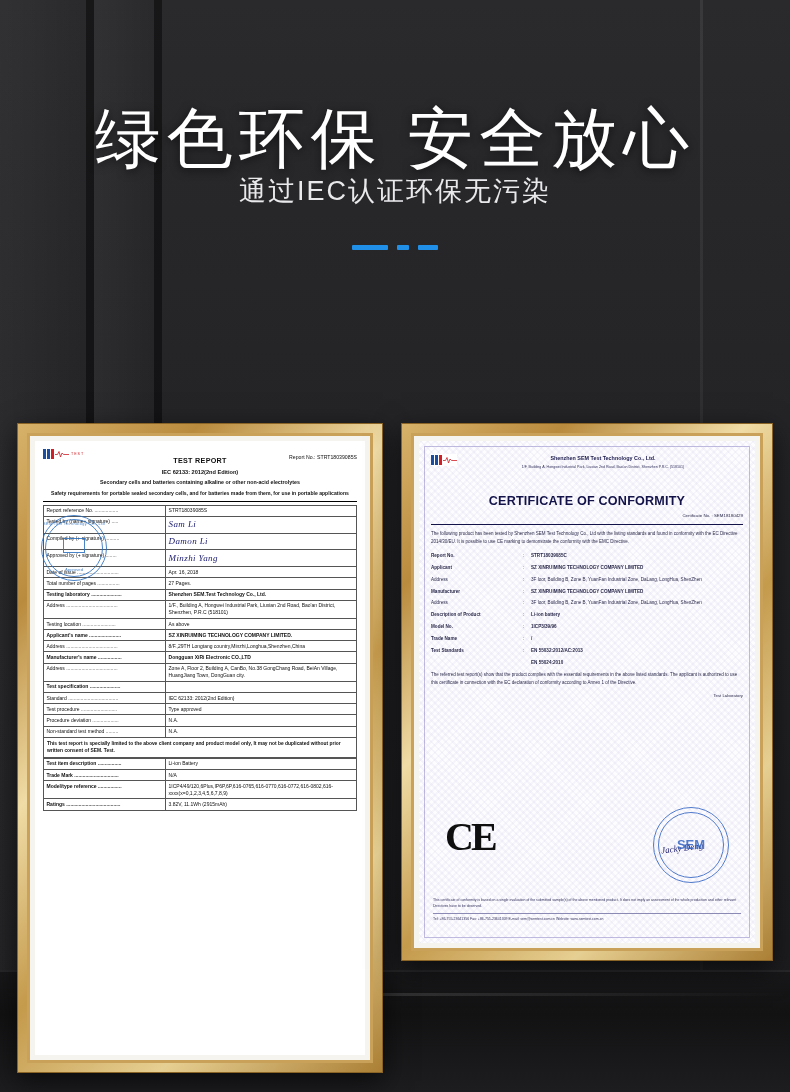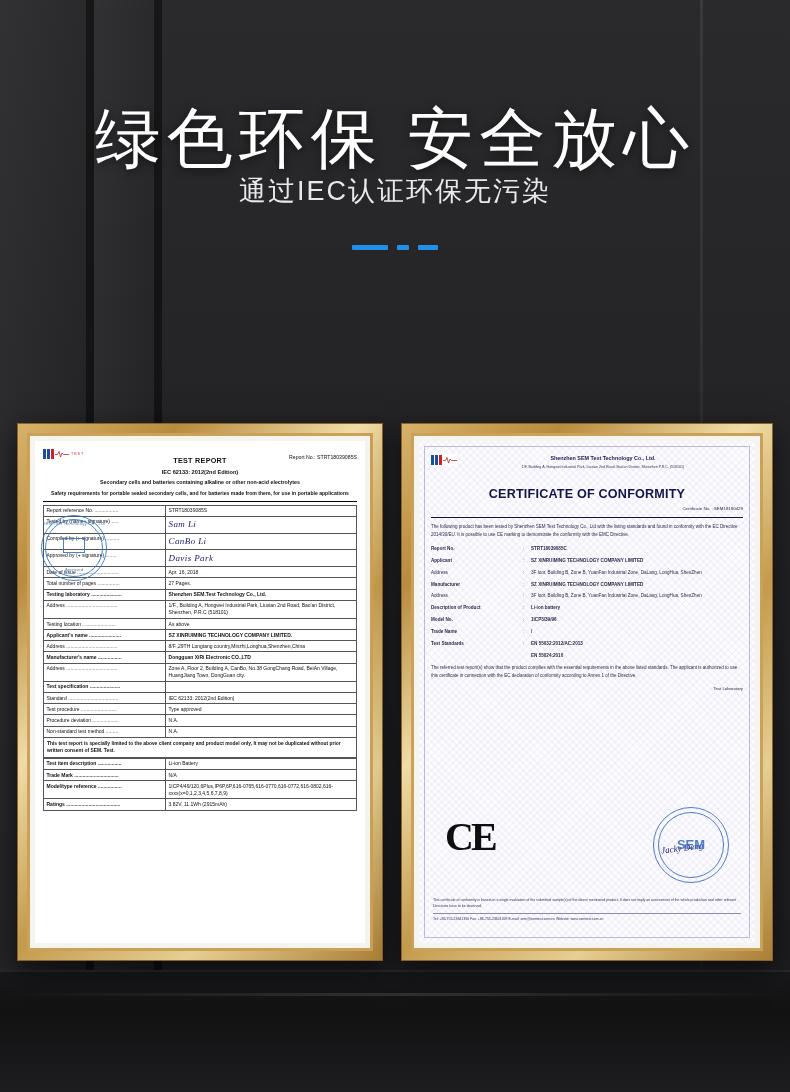--- a/index.html
+++ b/index.html
@@ -122,21 +122,21 @@
   .paper {
     width: 100%;
     height: 100%;
     box-sizing: border-box;
     background: #ffffff;
     overflow: hidden;
     position: relative;
   }
 
   
-  #cert-left { left: 17px; top: 423px; width: 366px; height: 538px; }
+  #cert-left { left: 17px; top: 423px; width: 366px; height: 650px; }
   .tr {
     font-size: 5.1px;
     color: #111;
     line-height: 1.45;
     padding: 7px 8px 4px 8px;
     box-sizing: border-box;
     height: 100%;
     position: relative;
   }
   .tr-head {
@@ -327,21 +327,21 @@
     line-height: 1.5;
     margin-top: 2px;
     color: #33335c;
   }
   .coc-title {
     text-align: center;
     font-size: 12.6px;
     font-weight: bold;
     color: #13134a;
     letter-spacing: 0.2px;
-    margin: 14px 0 1px 0;
+    margin: 21px 0 1px 0;
   }
   .coc-certno {
     text-align: right;
     font-size: 4.4px;
     margin-bottom: 5px;
   }
   .hr-b {
     border: 0;
     border-top: 0.8px solid #13134a;
     margin: 3px 0 5px 0;
@@ -488,27 +488,27 @@
                 </tr>
                 <tr>
                   <td class="k">Tested by (name+ signature) .....</td>
                   <td class="sig-cell">
                     <span class="sig">Sam Li</span>
                   </td>
                 </tr>
                 <tr>
                   <td class="k">Compiled by (+ signature) ..........</td>
                   <td class="sig-cell">
-                    <span class="sig">CanBo Li</span>
+                    <span class="sig">Damon Li</span>
                   </td>
                 </tr>
                 <tr>
                   <td class="k">Approved by (+ signature) ........</td>
                   <td class="sig-cell">
-                    <span class="sig">Davis Park</span>
+                    <span class="sig">Minzhi Yang</span>
                   </td>
                 </tr>
                 <tr>
                   <td class="k">Date of issue ..............................</td>
                   <td>Apr. 16, 2018</td>
                 </tr>
                 <tr>
                   <td class="k">Total number of pages ................</td>
                   <td>27 Pages.</td>
                 </tr>

